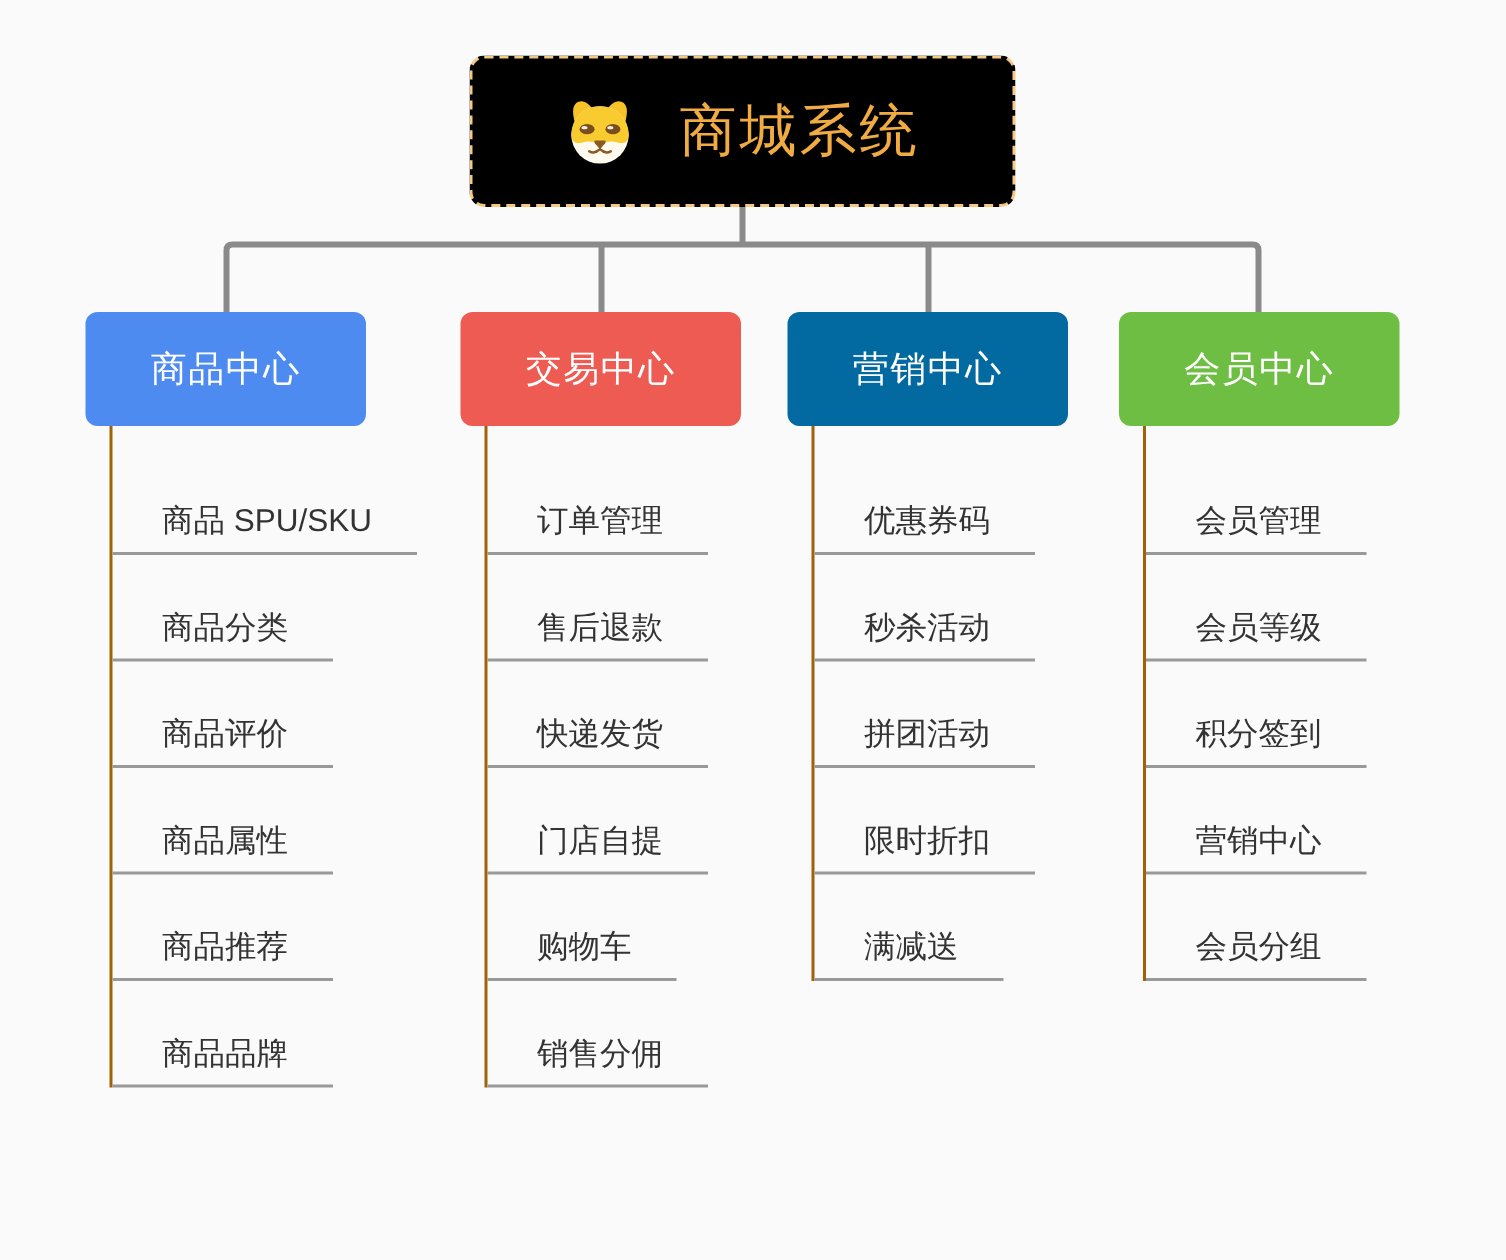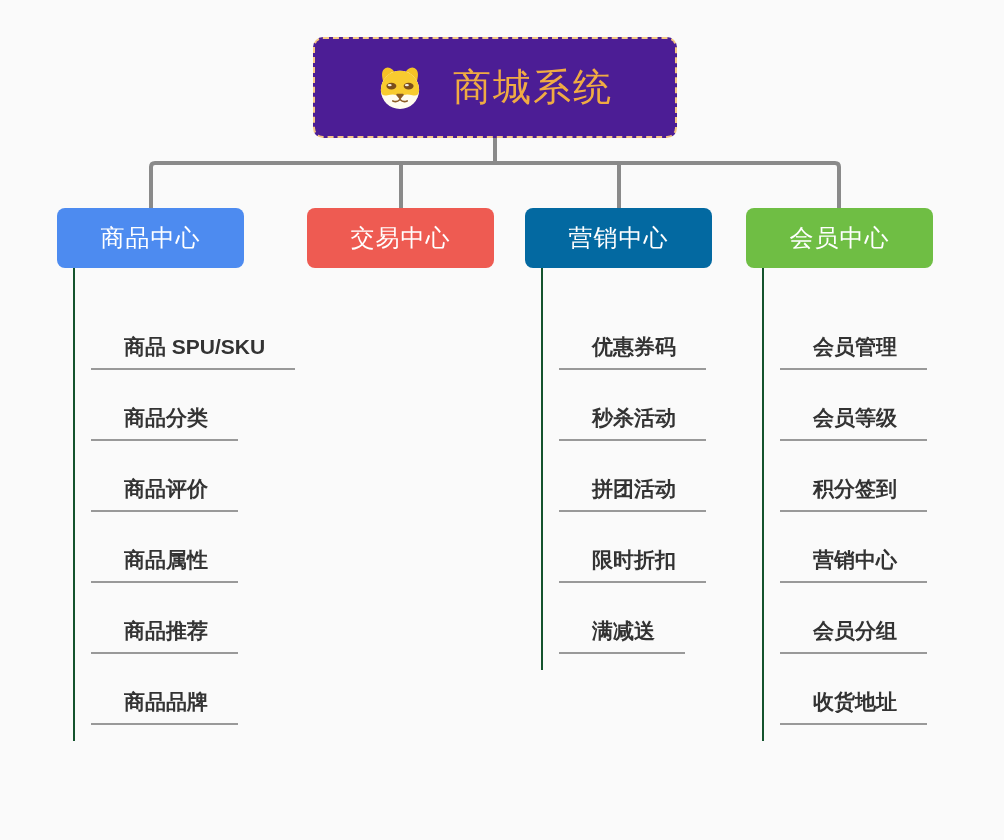--- a/index.html
+++ b/index.html
@@ -8,37 +8,36 @@
     background:#fafafa;
     font-family:"Liberation Sans", sans-serif;
     position:relative;overflow:hidden;
   }
   .canvas{position:absolute;inset:0;}
   #connector-layer{position:absolute;left:0;top:0;pointer-events:none;}
 
   
   .root-node{
     position:absolute;left:313px;top:37px;width:364px;height:101px;
-    box-sizing:border-box;background:#4c1d95;
+    box-sizing:border-box;background:#000000;
     border:2px dashed #f6c882;border-radius:10px;
     display:flex;align-items:center;justify-content:center;gap:30px;
   }
   .root-title{font-size:38px;color:#f0ab43;letter-spacing:2px;white-space:nowrap;}
 
   
   .branch{position:absolute;top:208px;width:187px;}
   .branch-header{
-    height:60px;border-radius:8px;color:#ffffff;font-size:24px;
+    height:76px;border-radius:8px;color:#ffffff;font-size:24px;
     display:flex;align-items:center;justify-content:center;
     letter-spacing:1px;white-space:nowrap;
   }
   .leaf-list{
-    list-style:none;margin:0 0 0 16px;padding:16px;
-    border-left:2px solid #14532d;
-    font-weight:bold;
+    list-style:none;margin:0 0 0 16px;padding:0;
+    border-left:2px solid #a16207;
   }
   .leaf{height:71px;display:flex;align-items:flex-end;}
   .leaf:first-child{height:86px;}
   .leaf-label{
     display:block;width:max-content;
     padding:0 30px 7px 33px;
     border-bottom:2px solid #999999;
     font-size:21px;color:#333333;white-space:nowrap;cursor:default;
   }
 </style>
@@ -97,20 +96,40 @@
       <li class="leaf">
           <span class="leaf-label">商品品牌</span>
         </li>
     </ul>
   </div>
 
   <div class="branch" style="left:307px;">
     <div class="branch-header" style="background: rgb(238, 91, 82);">
       <span>交易中心</span>
     </div>
+    <ul class="leaf-list">
+      <li class="leaf">
+          <span class="leaf-label">订单管理</span>
+        </li>
+      <li class="leaf">
+          <span class="leaf-label">售后退款</span>
+        </li>
+      <li class="leaf">
+          <span class="leaf-label">快递发货</span>
+        </li>
+      <li class="leaf">
+          <span class="leaf-label">门店自提</span>
+        </li>
+      <li class="leaf">
+          <span class="leaf-label">购物车</span>
+        </li>
+      <li class="leaf">
+          <span class="leaf-label">销售分佣</span>
+        </li>
+    </ul>
   </div>
 
   <div class="branch" style="left:525px;">
     <div class="branch-header" style="background: #0369a1;">
       <span>营销中心</span>
     </div>
     <ul class="leaf-list">
       <li class="leaf">
           <span class="leaf-label">优惠券码</span>
         </li>
@@ -142,19 +161,16 @@
         </li>
       <li class="leaf">
           <span class="leaf-label">积分签到</span>
         </li>
       <li class="leaf">
           <span class="leaf-label">营销中心</span>
         </li>
       <li class="leaf">
           <span class="leaf-label">会员分组</span>
         </li>
-      <li class="leaf">
-          <span class="leaf-label">收货地址</span>
-        </li>
     </ul>
   </div>
 
 </div>
 
 </body></html>

